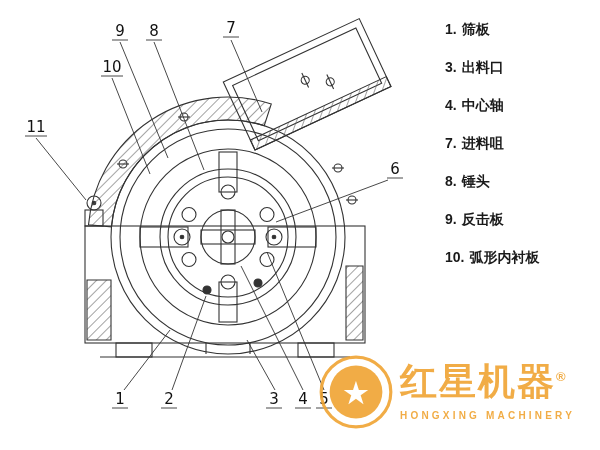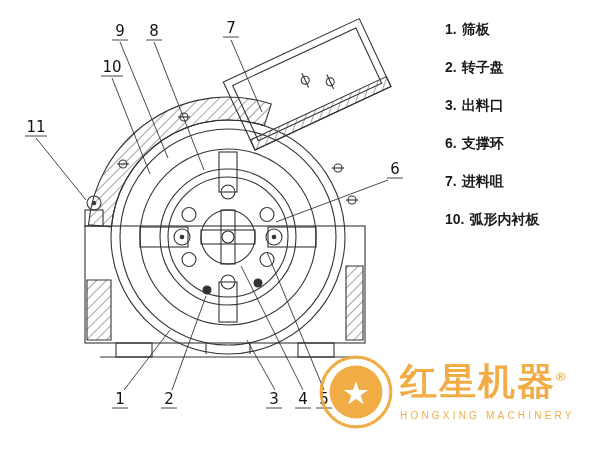--- a/index.html
+++ b/index.html
@@ -7,21 +7,21 @@
   .stage{position:relative;width:600px;height:450px;background:#fff;overflow:hidden;}
   .diagram-svg{position:absolute;left:0;top:0;}
   .legend{position:absolute;left:445px;top:22px;display:flex;flex-direction:column;gap:23px;}
   .legend-row{font-size:14px;line-height:15px;font-weight:bold;color:#1a1a1a;white-space:nowrap;}
   .legend-row .lnum{margin-right:5px;}
   .watermark{position:absolute;left:318px;top:354px;display:flex;align-items:center;gap:6px;opacity:.92;}
   .emblem{width:76px;height:76px;flex:0 0 auto;}
   .wm-text{display:flex;flex-direction:column;}
   .wm-cn{font-size:37px;font-weight:bold;color:#f0a637;line-height:1.05;letter-spacing:2px;white-space:nowrap;}
   .wm-cn sup{font-size:13px;vertical-align:super;}
-  .wm-en{font-size:10px;font-weight:normal;letter-spacing:3.2px;color:#f0a637;margin-top:9px;white-space:nowrap;text-align:right;}
+  .wm-en{font-size:10px;font-weight:bold;letter-spacing:3.2px;color:#f0a637;margin-top:9px;white-space:nowrap;text-align:right;}
 </style>
 </head>
 <body>
 
 <div class="stage">
 
   <svg class="diagram-svg" width="435" height="450" viewBox="0 0 435 450">
     <defs>
       <pattern id="hatch" patternUnits="userSpaceOnUse" width="7" height="7" patternTransform="rotate(45)">
         <line x1="0" y1="0" x2="0" y2="7" stroke="#555" stroke-width="1.1"></line>
@@ -144,24 +144,25 @@
       <text x="120" y="404">1</text>
       <text x="169" y="404">2</text>
       <text x="274" y="404">3</text>
       <text x="303" y="404">4</text>
       <text x="324" y="404">5</text>
     </g>
   </svg>
 
   <div class="legend">
     <div class="legend-row"><span class="lnum">1.</span><span>筛板</span></div>
-    <div class="legend-row"><span class="lnum">2.</span><span>转子盘</span></div>
     <div class="legend-row"><span class="lnum">3.</span><span>出料口</span></div>
-    <div class="legend-row"><span class="lnum">6.</span><span>支撑环</span></div>
+    <div class="legend-row"><span class="lnum">4.</span><span>中心轴</span></div>
     <div class="legend-row"><span class="lnum">7.</span><span>进料咀</span></div>
+    <div class="legend-row"><span class="lnum">8.</span><span>锤头</span></div>
+    <div class="legend-row"><span class="lnum">9.</span><span>反击板</span></div>
     <div class="legend-row"><span class="lnum">10.</span><span>弧形内衬板</span></div>
   </div>
 
   <div class="watermark">
     <svg class="emblem" viewBox="0 0 72 72">
       <circle cx="36" cy="36" r="33" fill="none" stroke="#f0a637" stroke-width="3"></circle>
       <circle cx="36" cy="36" r="25" fill="#f0a637"></circle>
       <text x="36" y="47" text-anchor="middle" font-size="30" fill="#ffffff" font-family="DejaVu Sans, sans-serif">★</text>
     </svg>
     <div class="wm-text">

